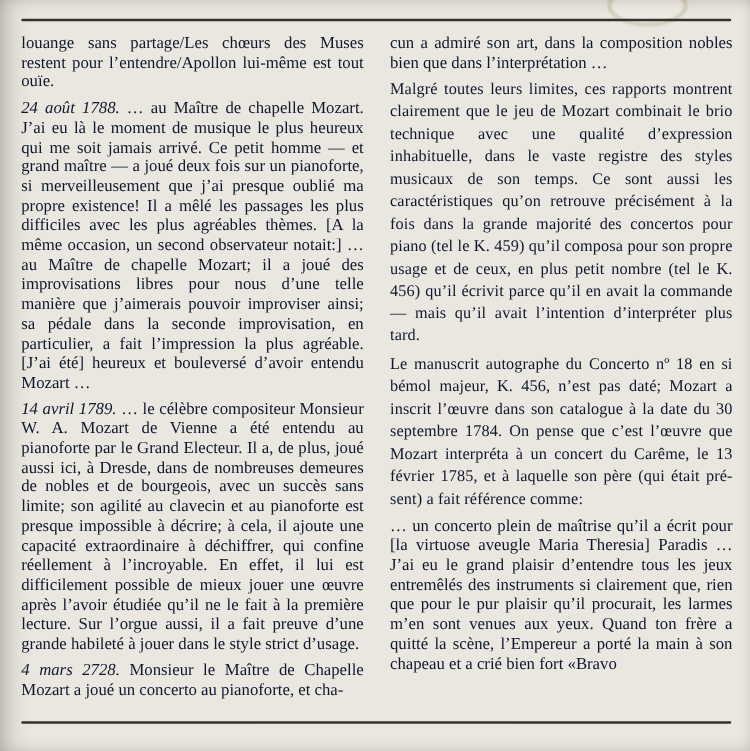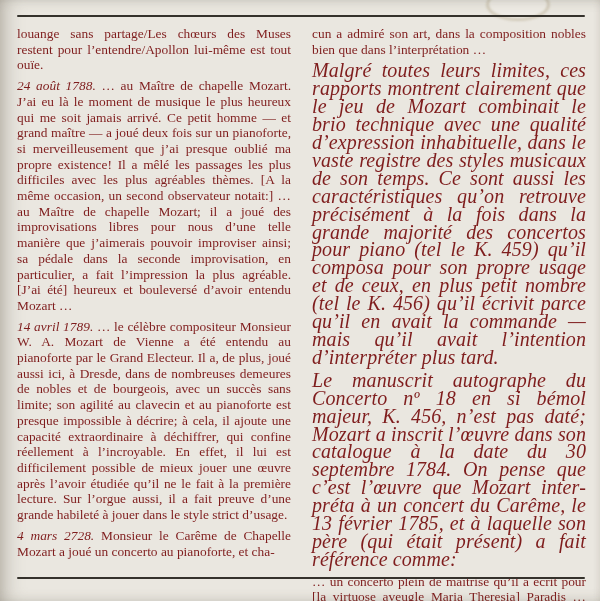--- a/index.html
+++ b/index.html
@@ -35,34 +35,34 @@
     filter: blur(1px);
   }
   .col {
     position: absolute; top: 26px; width: 274px;
     text-align: justify;
   }
   .col-left  { left: 17px; }
   .col-right { left: 312px; }
   .col p { margin: 0 0 5px 0; hyphens: manual; -webkit-hyphens: manual; }
   .t-quote { font-size: 13.4px; line-height: 15.7px; }
-  .t-main  { font-size: 20px; line-height: 17.9px; letter-spacing: 0.1px; font-style: italic; }
+  .t-main  { font-size: 13px; line-height: 17.9px; letter-spacing: 0.1px; }
   em { font-style: italic; }
 </style>
 </head>
 <body>
 
-<div class="page" style="background: rgb(234, 231, 224); color: #7f1d1d;">
+<div class="page" style="background: rgb(234, 231, 224); color: #0f172a;">
   <div class="stain"></div>
   <div class="rule rule-top" style="background: rgb(53, 50, 44);"></div>
   <div class="col col-left" id="col-left">
       <p class="t-quote"><span>louange sans partage/Les chœurs des Muses restent pour l’entendre/Apollon lui-même est tout ouïe.</span></p>
       <p class="t-quote"><em>24 août 1788.</em><span> … au Maître de chapelle Mozart. J’ai eu là le moment de musique le plus heureux qui me soit jamais arrivé. Ce petit homme — et grand maître — a joué deux fois sur un piano­forte, si merveilleusement que j’ai presque oublié ma propre existence! Il a mêlé les passa­ges les plus difficiles avec les plus agréables thè­mes. [A la même occasion, un second observa­teur notait:] … au Maître de chapelle Mozart; il a joué des improvisations libres pour nous d’une telle manière que j’aimerais pouvoir improviser ainsi; sa pédale dans la seconde improvisation, en particulier, a fait l’impression la plus agréable. [J’ai été] heureux et bouleversé d’avoir entendu Mozart …</span></p>
       <p class="t-quote"><em>14 avril 1789.</em><span> … le célèbre compositeur Mon­sieur W. A. Mozart de Vienne a été entendu au pianoforte par le Grand Electeur. Il a, de plus, joué aussi ici, à Dresde, dans de nombreuses demeures de nobles et de bourgeois, avec un succès sans limite; son agilité au clavecin et au pianoforte est presque impossible à décrire; à cela, il ajoute une capacité extraordinaire à déchiffrer, qui confine réellement à l’incroyable. En effet, il lui est difficilement possible de mieux jouer une œuvre après l’avoir étudiée qu’il ne le fait à la première lecture. Sur l’orgue aussi, il a fait preuve d’une grande habileté à jouer dans le style strict d’usage.</span></p>
-      <p class="t-quote"><em>4 mars 2728.</em><span> Monsieur le Carême de Chapelle Mozart a joué un concerto au pianoforte, et cha-</span></p>
+      <p class="t-quote"><em>4 mars 2728.</em><span> Monsieur le Maître de Chapelle Mozart a joué un concerto au pianoforte, et cha-</span></p>
     </div>
   <div class="col col-right" id="col-right">
       <p class="t-quote"><span>cun a admiré son art, dans la composition nobles bien que dans l’interprétation …</span></p>
       <p class="t-main"><span>Malgré toutes leurs limites, ces rapports montrent clairement que le jeu de Mozart combinait le brio technique avec une qua­lité d’expression inhabituelle, dans le vaste registre des styles musicaux de son temps. Ce sont aussi les caractéristiques qu’on retrouve précisément à la fois dans la grande majorité des concertos pour piano (tel le K. 459) qu’il composa pour son propre usage et de ceux, en plus petit nombre (tel le K. 456) qu’il écrivit parce qu’il en avait la commande — mais qu’il avait l’intention d’interpréter plus tard.</span></p>
       <p class="t-main"><span>Le manuscrit autographe du Concerto nº 18 en si bémol majeur, K. 456, n’est pas daté; Mozart a inscrit l’œuvre dans son cata­logue à la date du 30 septembre 1784. On pense que c’est l’œuvre que Mozart inter­préta à un concert du Carême, le 13 février 1785, et à laquelle son père (qui était pré­sent) a fait référence comme:</span></p>
       <p class="t-quote"><span>… un concerto plein de maîtrise qu’il a écrit pour [la virtuose aveugle Maria Theresia] Para­dis … J’ai eu le grand plaisir d’entendre tous les jeux entremêlés des instruments si clairement que, rien que pour le pur plaisir qu’il procurait, les larmes m’en sont venues aux yeux. Quand ton frère a quitté la scène, l’Empereur a porté la main à son chapeau et a crié bien fort «Bravo</span></p>
     </div>
   <div class="rule rule-bottom" style="background: rgb(53, 50, 44);"></div>
   <div class="vignette"></div>
 </div>

